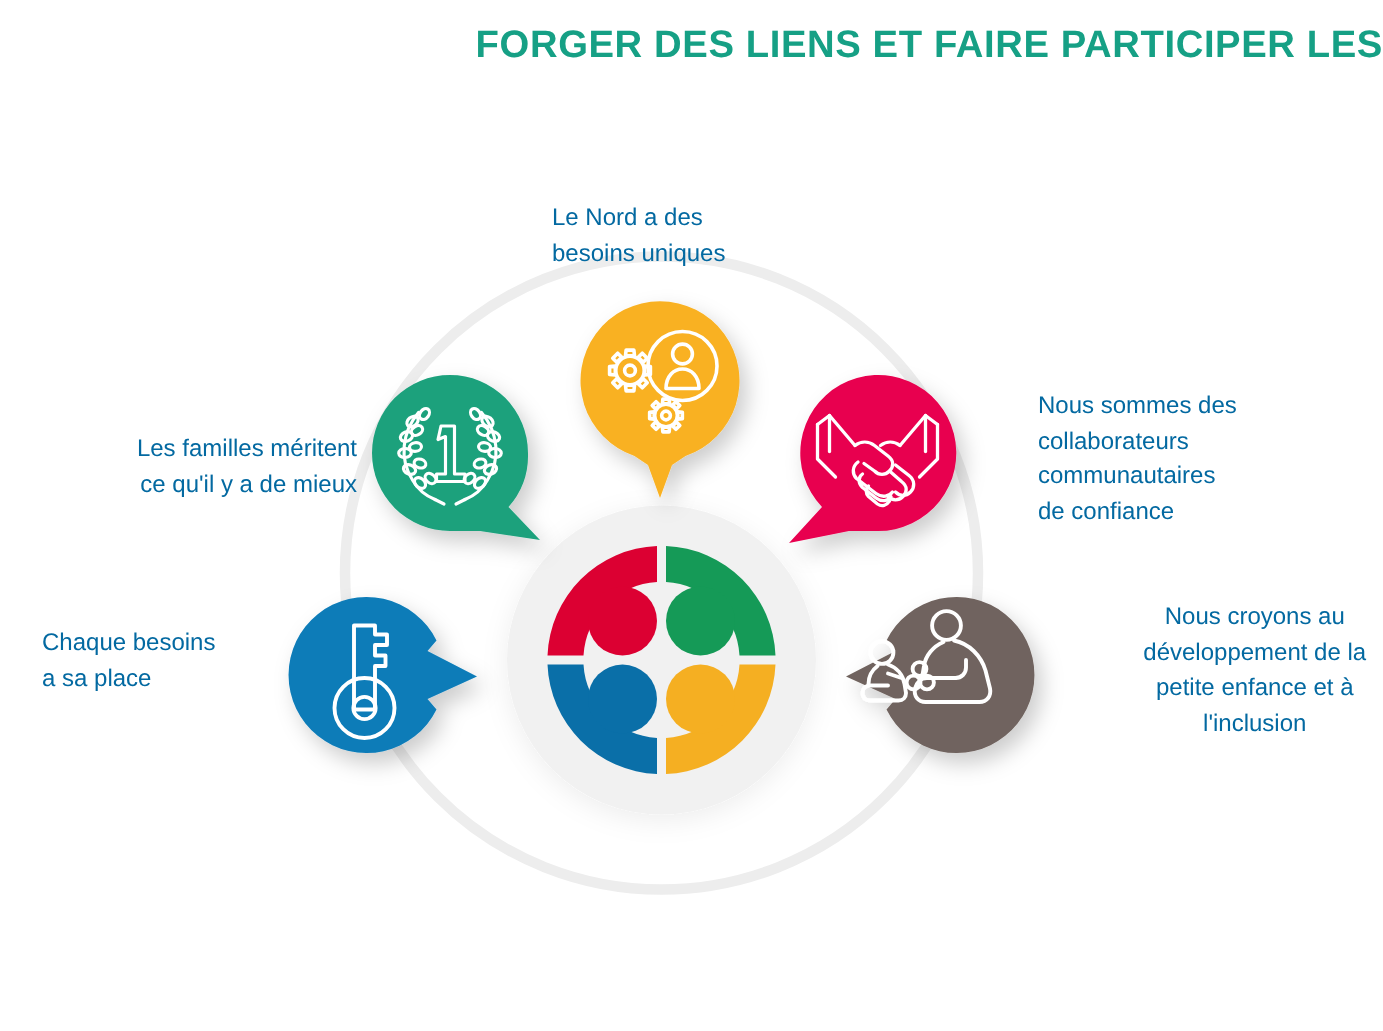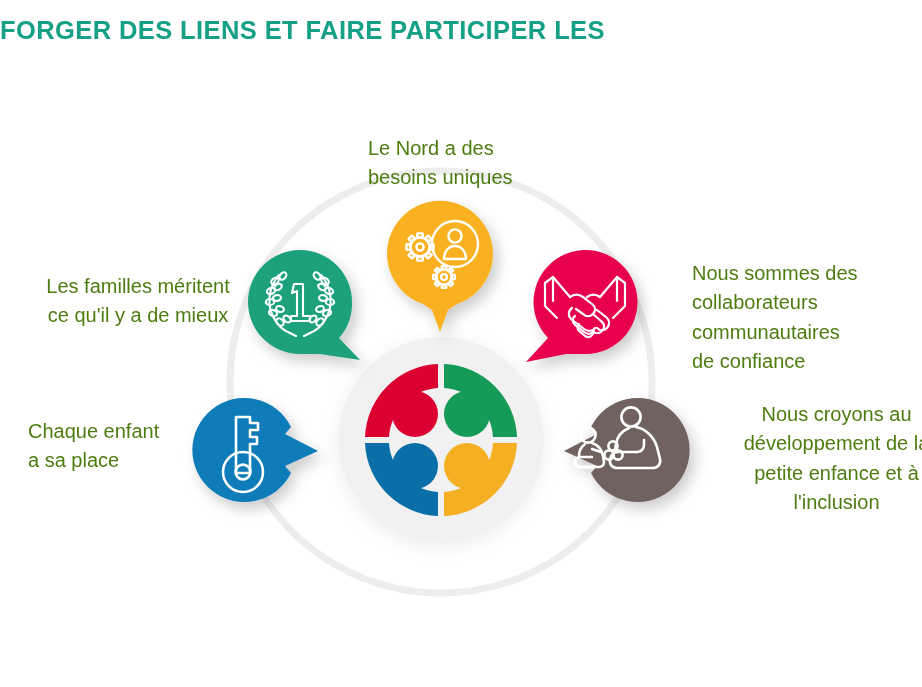--- a/index.html
+++ b/index.html
@@ -17,21 +17,21 @@
     color: #1a1a1a;
     -webkit-font-smoothing: antialiased;
   }
 
   
   .title {
     position: absolute;
     left: 0;
     top: 14px;
     width: 922px;
-    text-align: left;
+    text-align: right;
     font-size: 25.5px;
     font-weight: bold;
     letter-spacing: 0.4px;
     line-height: 1.33;
     color: #16A085;
     text-transform: uppercase;
   }
   .title .ln { display: block; }
 
   
@@ -47,26 +47,26 @@
     left: 0;
     top: 0;
     width: 922px;
     height: 687px;
     overflow: visible;
   }
 
   
   .caption {
     position: absolute;
-    font-size: 20px;
+    font-size: 16px;
     line-height: 1.47;
-    color: #4d7c0f;
+    color: #0369a1;
     white-space: pre-line;
   }
-  .cap-families  { left: 38px;  top: 272px; width: 200px; text-align: center; }
+  .cap-families  { left: 38px;  top: 288px; width: 200px; text-align: right; }
   .cap-north     { left: 368px; top: 134px; width: 200px; text-align: left; }
   .cap-partners  { left: 652px; top: 259px; width: 220px; text-align: left; margin-left: 40px; }
   .cap-child     { left: 28px;  top: 417px; width: 180px; text-align: left; }
   .cap-inclusion { left: 734px; top: 400px; width: 205px; text-align: center; }
 </style>
 </head>
 <body>
 
 <div class="title">
   <span class="ln">FORGER DES LIENS ET FAIRE PARTICIPER LES</span>
@@ -301,18 +301,18 @@
 </div>
 
 <div class="caption cap-families">Les familles méritent
 ce qu'il y a de mieux</div>
 <div class="caption cap-north">Le Nord a des
 besoins uniques</div>
 <div class="caption cap-partners">Nous sommes des
 collaborateurs
 communautaires
 de confiance</div>
-<div class="caption cap-child">Chaque enfant
+<div class="caption cap-child">Chaque besoins
 a sa place</div>
 <div class="caption cap-inclusion">Nous croyons au
 développement de la
 petite enfance et à
 l'inclusion</div>
 
 </body></html>

